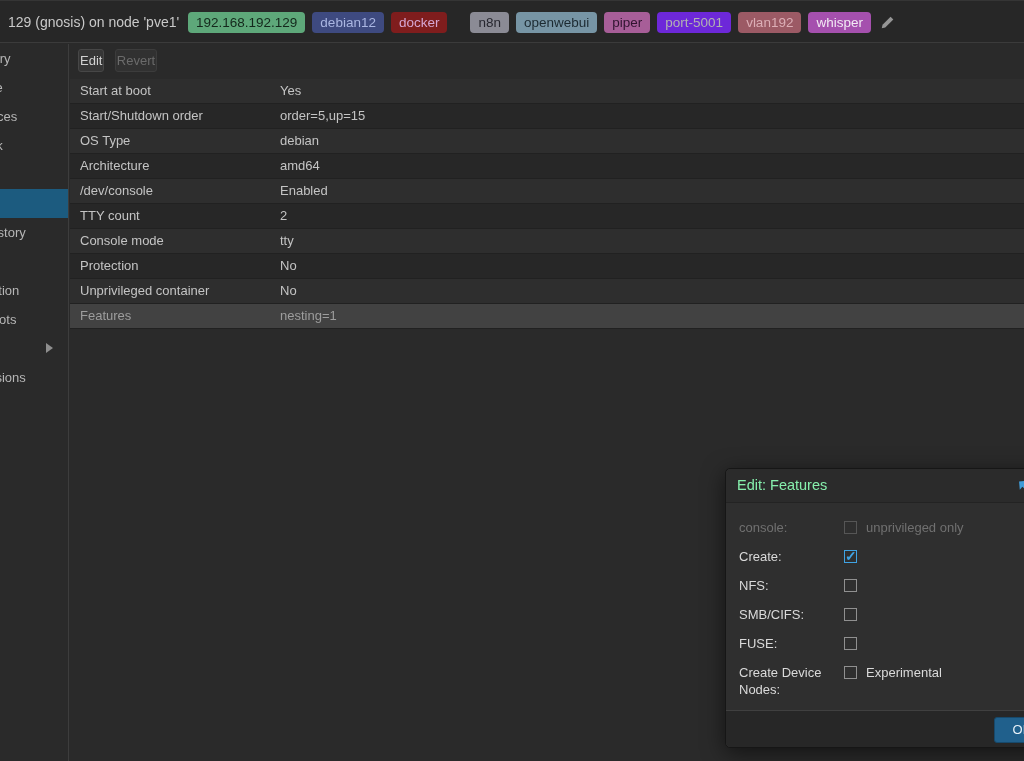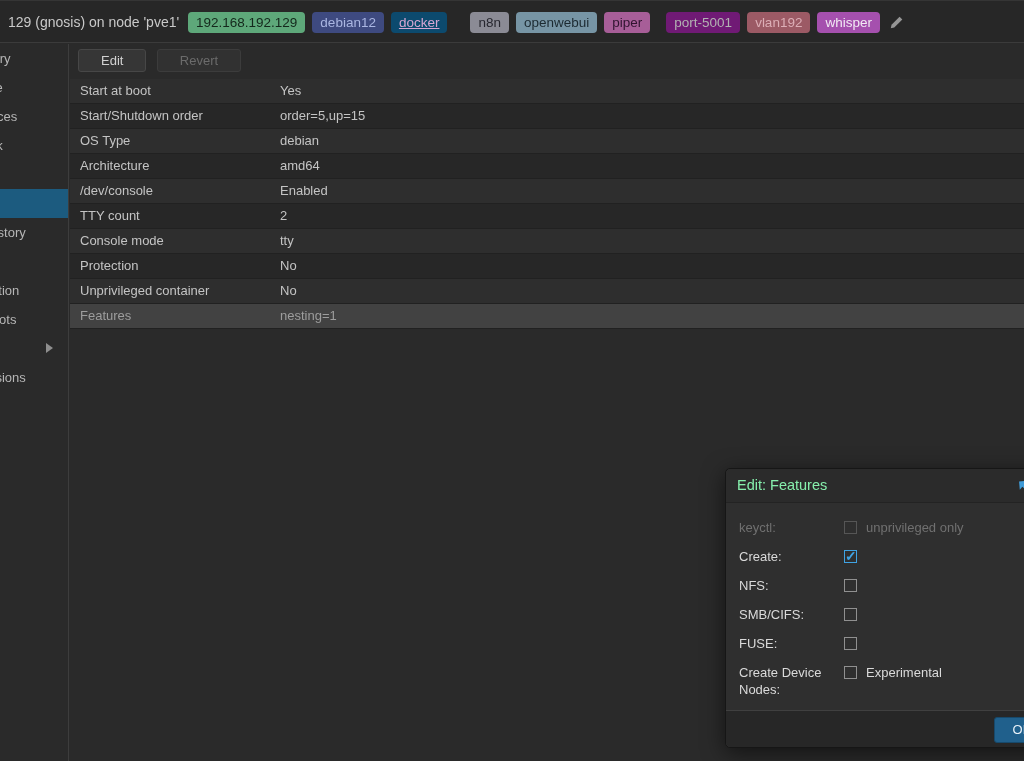--- a/index.html
+++ b/index.html
@@ -35,21 +35,21 @@
   }
   .side-item.selected { background:#1c5b7f; }
   .side-arrow {
     position:absolute; left:46px; top:9px; width:0; height:0;
     border-left:7px solid #8e8e8e; border-top:5.5px solid transparent; border-bottom:5.5px solid transparent;
   }
   
   .main { position:absolute; left:70px; top:44px; right:0; bottom:0; background:#2a2a2a; }
   .toolbar { height:35px; padding:5px 0 0 8px; }
   .btn {
-    display:inline-block; height:23px; padding:0 22px; line-height:21px;
+    display:inline-block; height:23px; padding:0 1px; line-height:21px;
     background:#363636; border:1px solid #474747; border-radius:3px;
     color:#d2d2d2; font-size:13px; cursor:pointer;
   }
   .btn.disabled { color:#6b6b6b; border-color:#3c3c3c; background:#313131; cursor:default; margin-left:6px; }
   .opt-table { position:absolute; left:0; right:0; top:35px; }
   .row { position:relative; height:25px; border-bottom:1px solid #212121; font-size:13px; }
   .row:nth-child(odd)  { background:#2e2e2e; }
   .row:nth-child(even) { background:#272727; }
   .row .k { position:absolute; left:10px;  top:0; line-height:24px; color:#c4c4c4; }
   .row .v { position:absolute; left:210px; top:0; line-height:24px; color:#c4c4c4; }
@@ -95,25 +95,25 @@
   }
 </style>
 </head>
 <body>
 
 <div class="topbar">
   <span class="title">129 (gnosis) on node 'pve1'</span>
   <div class="tags">
     <span class="tag" style="background: rgb(94, 168, 122); color: rgb(20, 40, 28);">192.168.192.129</span>
     <span class="tag" style="background: rgb(62, 74, 128); color: rgb(170, 182, 226);">debian12</span>
-    <span class="tag" style="background: #0c4a6e; color: rgb(214, 166, 210); text-decoration: underline;">docker</span>
+    <span class="tag" style="background: #7f1d1d; color: rgb(214, 166, 210);">docker</span>
     <span class="tag" style="background: rgb(139, 139, 149); color: rgb(39, 39, 47); margin-left: 16px;">n8n</span>
     <span class="tag" style="background: rgb(119, 149, 165); color: rgb(28, 42, 49);">openwebui</span>
     <span class="tag" style="background: rgb(167, 94, 152); color: rgb(48, 20, 48); text-align: center;">piper</span>
-    <span class="tag" style="background: #701a75; color: rgb(178, 178, 178); margin-left: 9px;">port-5001</span>
+    <span class="tag" style="background: #6d28d9; color: rgb(178, 178, 178);">port-5001</span>
     <span class="tag" style="background: rgb(156, 90, 101); color: rgb(220, 174, 182);">vlan192</span>
     <span class="tag" style="background: rgb(165, 80, 174); color: rgb(242, 234, 244);">whisper</span>
     <svg class="pencil" viewBox="0 0 16 16">
       <path d="M11.3 1.8 L14.2 4.7 L5.6 13.3 L1.9 14.1 L2.7 10.4 Z" fill="#969696"></path>
     </svg>
   </div>
 </div>
 
 <div class="sidebar">
   <div class="side-item">
@@ -199,21 +199,21 @@
 
 <div class="dialog">
   <div class="dlg-head">
     <span class="dlg-title">Edit: Features</span>
     <svg class="dlg-tool" viewBox="0 0 14 14">
       <path d="M1 6 L7 0 L7 4 L13 4 L13 8 L7 8 L7 12 Z" fill="#3f9bd8" transform="rotate(40 7 7)"></path>
     </svg>
   </div>
   <div class="dlg-body">
     <div class="drow disabled">
-      <span class="dlabel">keyctl:</span>
+      <span class="dlabel">console:</span>
       <span class="cb"></span>
       <span class="dnote">unprivileged only</span>
     </div>
     <div class="drow">
       <span class="dlabel">Create:</span>
       <span class="cb checked"></span>
     </div>
     <div class="drow">
       <span class="dlabel">NFS:</span>
       <span class="cb"></span>

